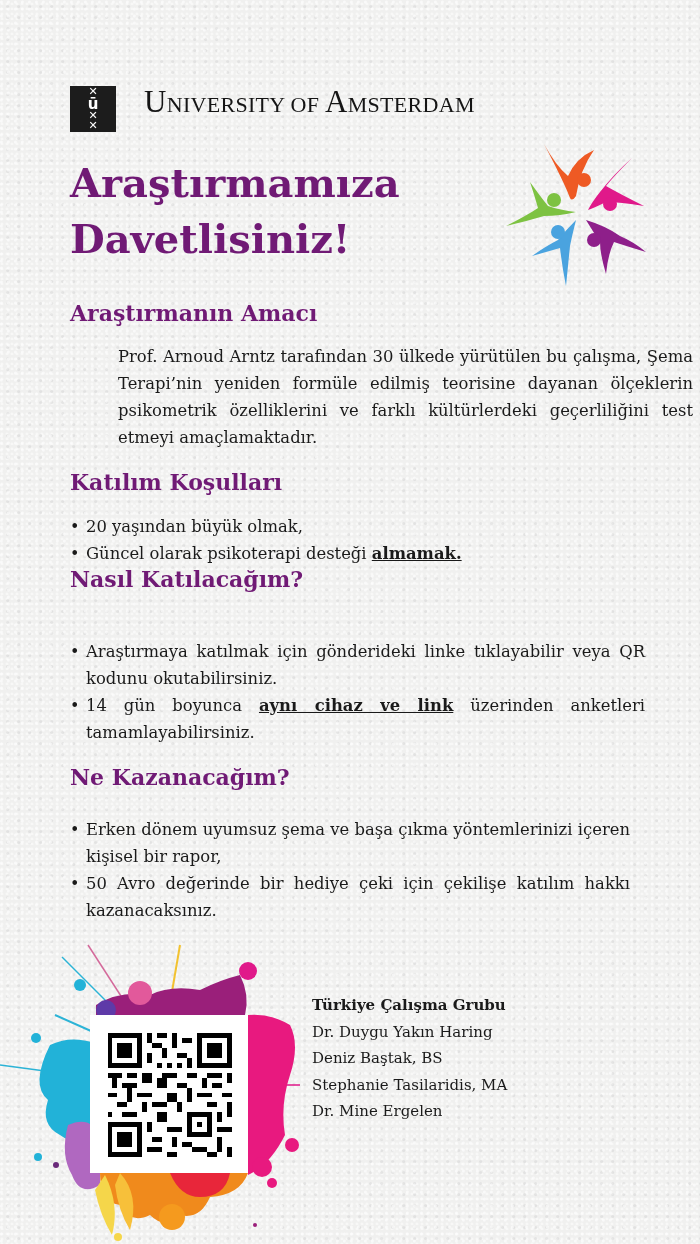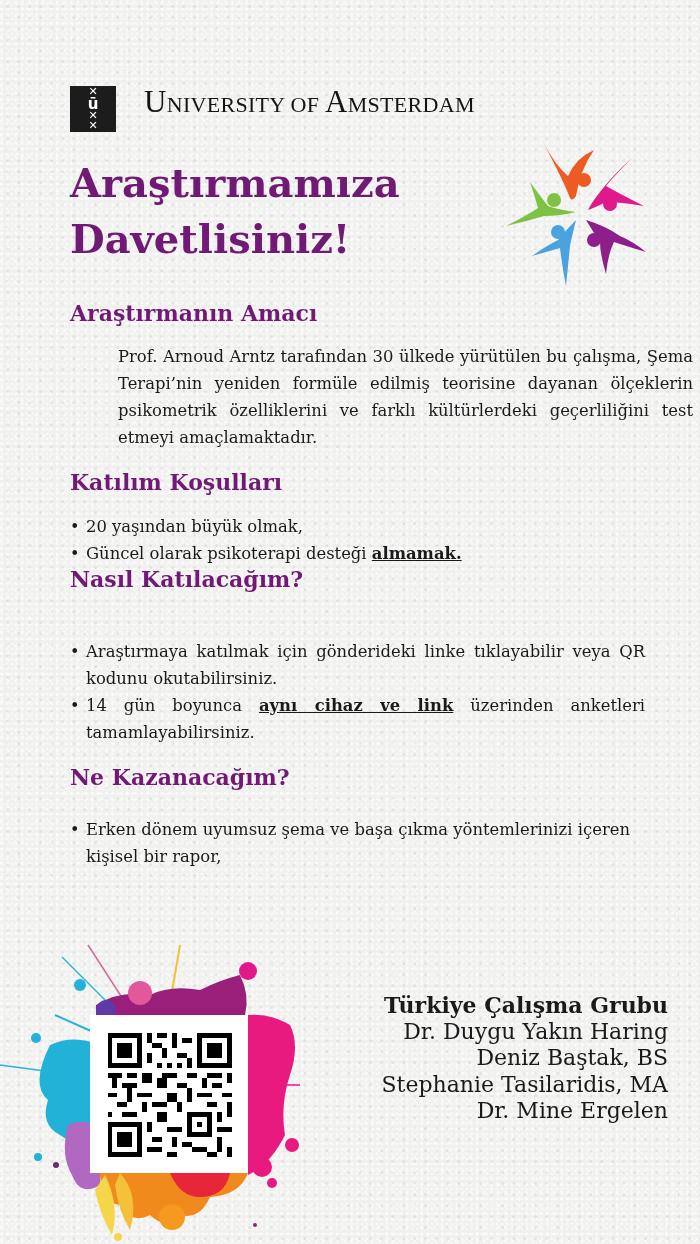--- a/index.html
+++ b/index.html
@@ -71,22 +71,22 @@
     .splash { position: absolute; left: 0; top: 935px; width: 330px; height: 309px; }
     .qr-box {
       position: absolute; left: 90px; top: 1015px; width: 158px; height: 158px;
       background: #ffffff;
     }
     .qr-code { position: absolute; left: 17px; top: 18px; width: 125px; height: 124px; }
 
     
     .team {
       position: absolute; left: 312px; top: 992px; width: 356px;
-      text-align: right; font-family: "DejaVu Serif", serif;
-      font-size: 22px; line-height: 26.6px; color: #1a1a1a;
+      text-align: left; font-family: "DejaVu Serif", serif;
+      font-size: 15px; line-height: 26.6px; color: #1a1a1a;
     }
     .team .team-title { font-weight: bold; }
   </style>
 </head>
 <body>
 
 <div class="uva-logo">
   <span>✕</span>
   <span class="u">ū</span>
   <span>✕</span>
@@ -128,20 +128,21 @@
 
 <h2 class="section-heading" style="top:566px;">Nasıl Katılacağım?</h2>
 <ul class="blist" style="top:638px;">
   <li><span>Araştırmaya katılmak için gönderideki linke tıklayabilir veya QR kodunu okutabilirsiniz.</span></li>
   <li><span>14 gün boyunca </span><span class="emph">aynı cihaz ve link</span><span> üzerinden anketleri tamamlayabilirsiniz.</span></li>
 </ul>
 
 <h2 class="section-heading" style="top:764px;text-align:right;">Ne Kazanacağım?</h2>
 <ul class="blist wide" style="top:816px;">
   <li><span>Erken dönem uyumsuz şema ve başa çıkma yöntemlerinizi içeren kişisel bir rapor,</span></li>
+  <li><span>50 Avro değerinde bir hediye çeki için çekilişe katılım hakkı kazanacaksınız.</span></li>
 </ul>
 
 <svg class="splash" viewBox="0 0 330 309">
 
   <line x1="62" y1="22" x2="110" y2="70" stroke="#2bb3d6" stroke-width="1.5"></line>
   <line x1="88" y1="10" x2="130" y2="75" stroke="#d46a9b" stroke-width="1.5"></line>
   <line x1="180" y1="10" x2="168" y2="80" stroke="#f2c230" stroke-width="2"></line>
   <line x1="0" y1="130" x2="60" y2="138" stroke="#2bb3d6" stroke-width="1.5"></line>
   <line x1="55" y1="80" x2="100" y2="100" stroke="#2bb3d6" stroke-width="2"></line>
   <line x1="240" y1="150" x2="300" y2="150" stroke="#e0198a" stroke-width="1.5"></line>

